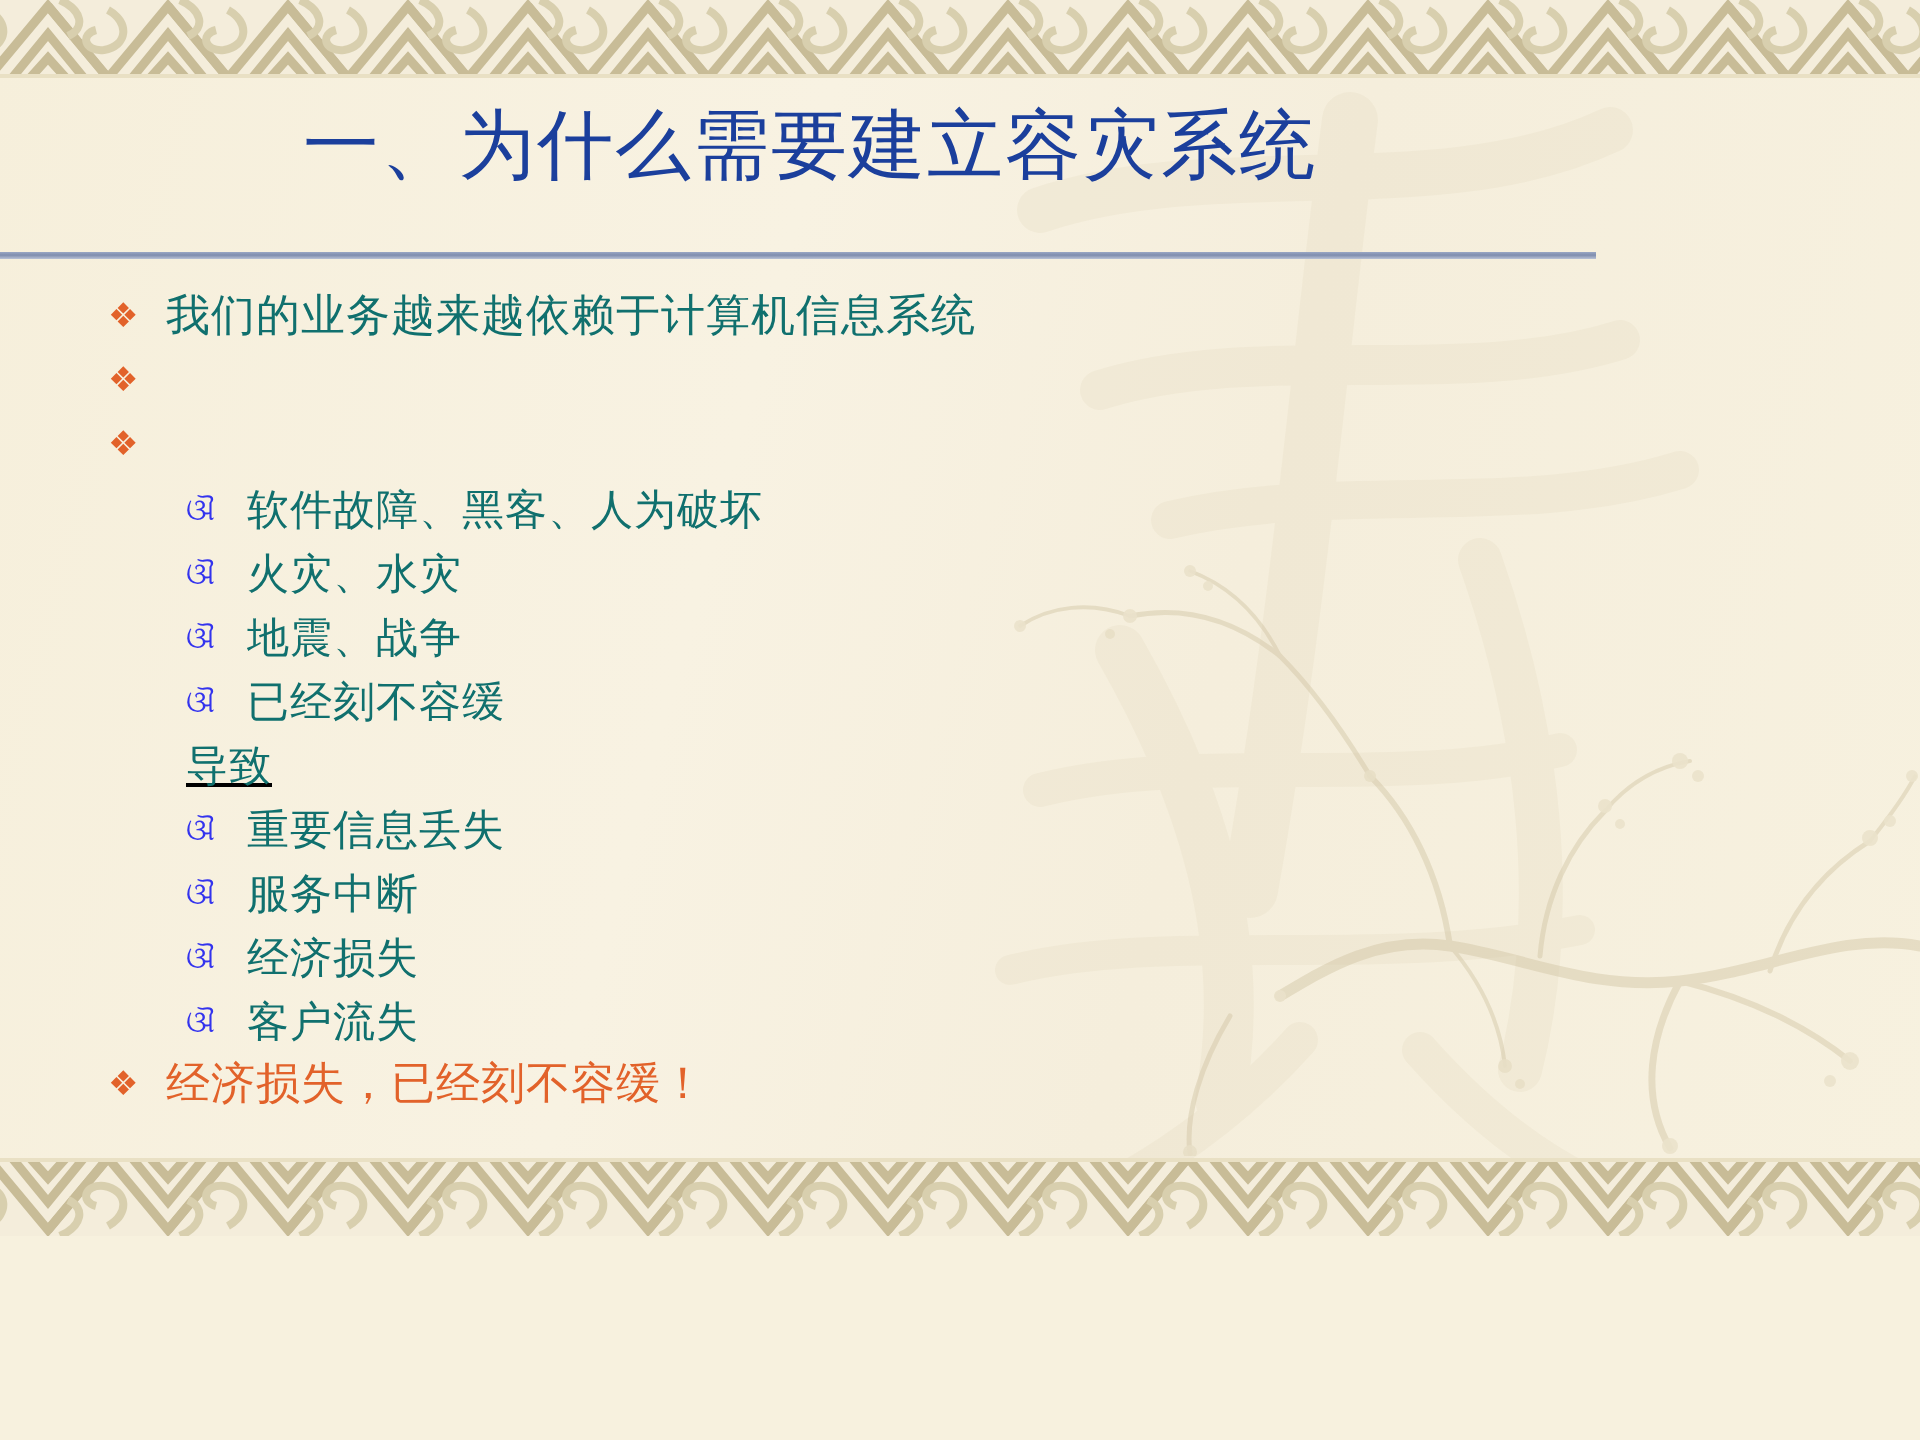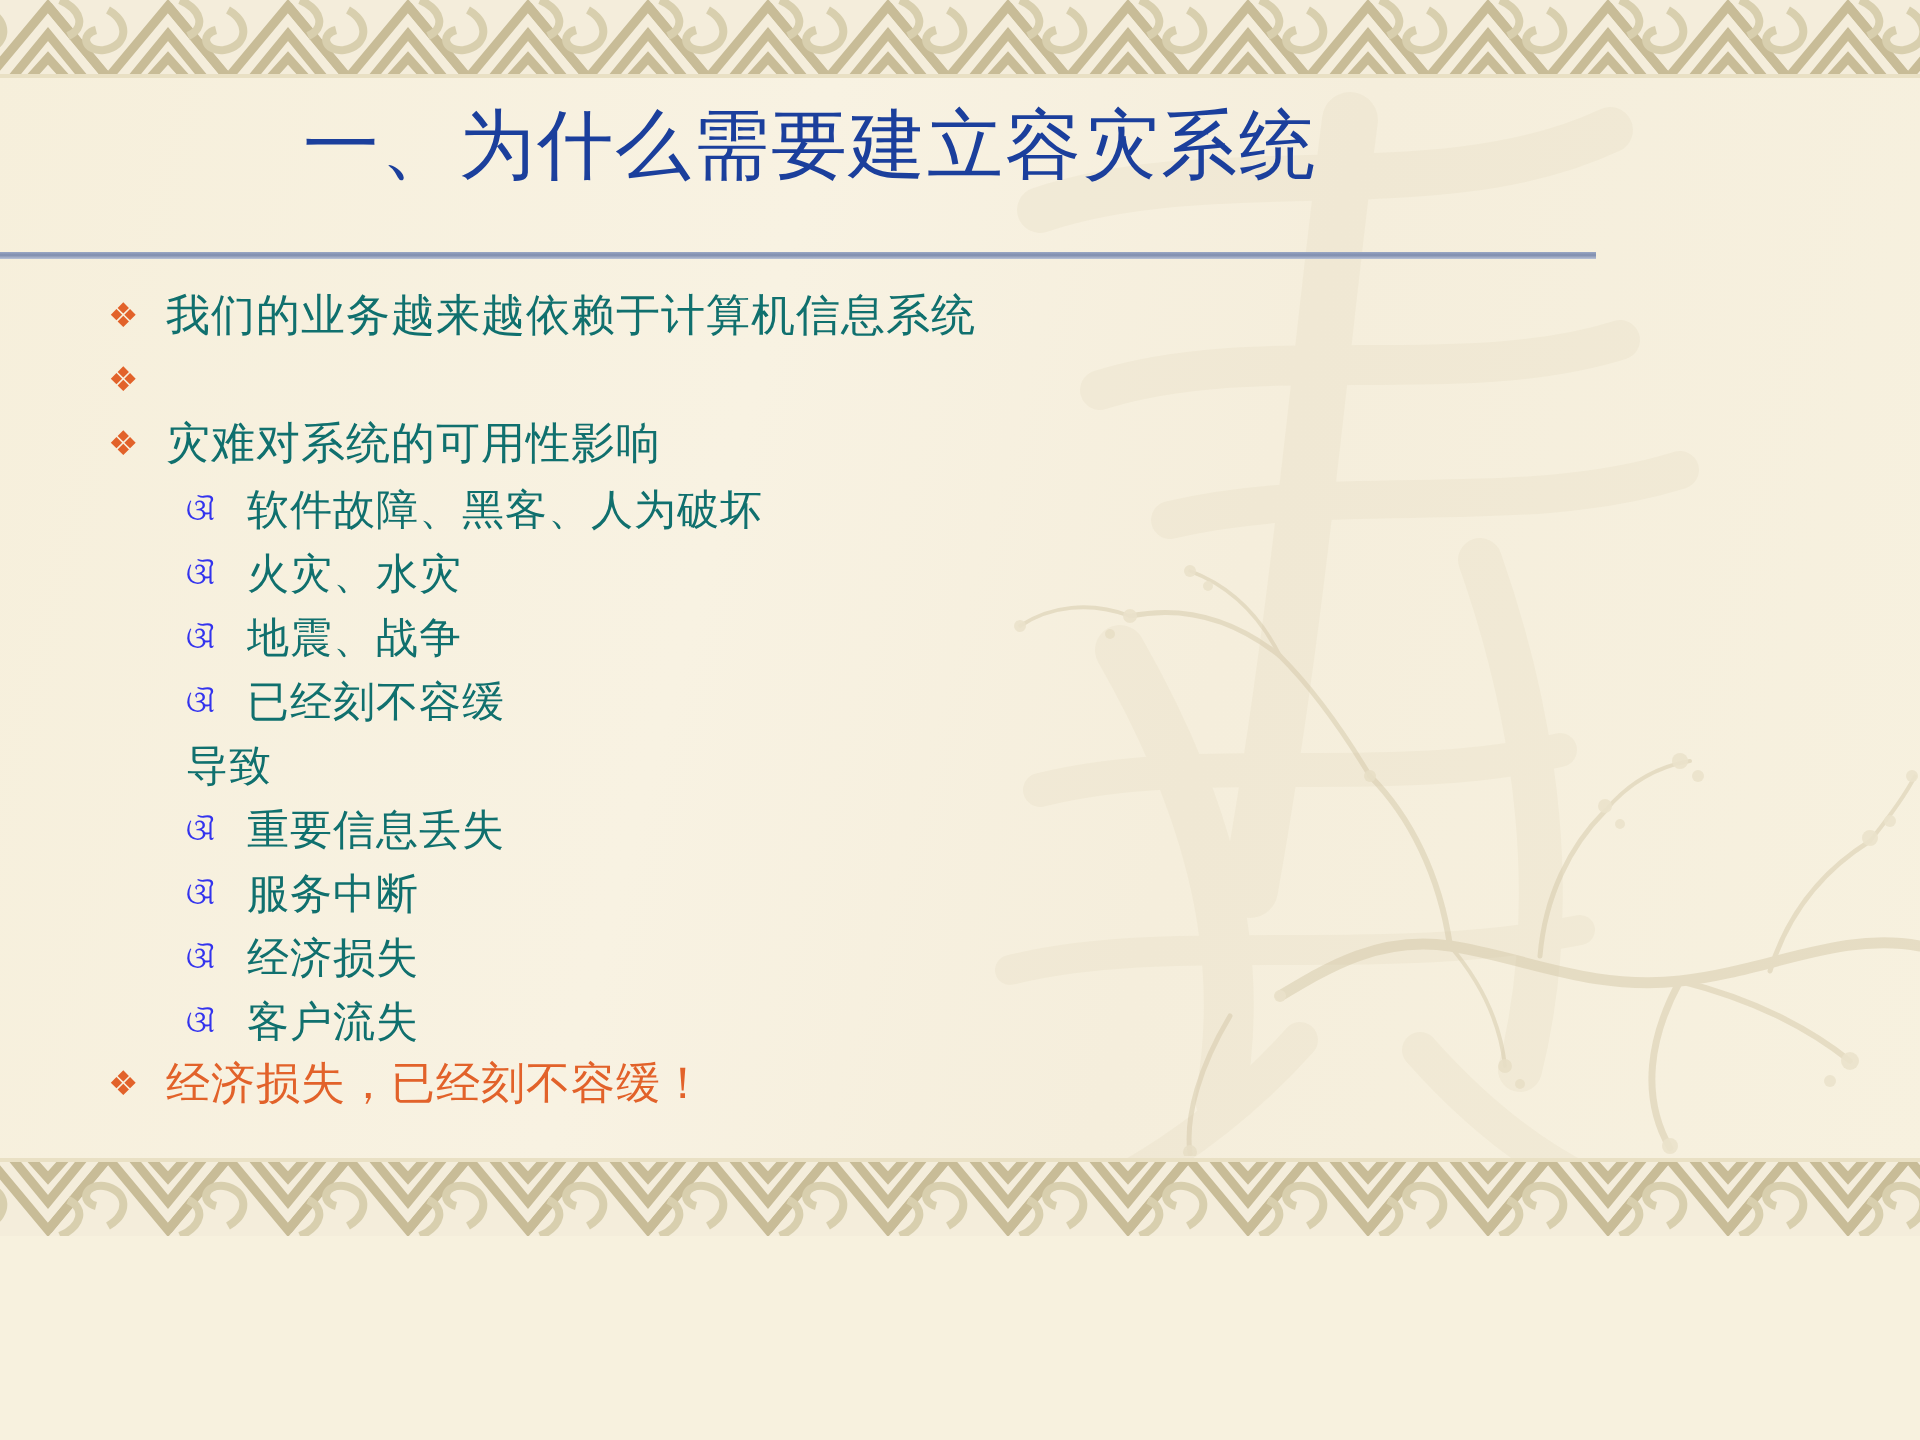--- a/index.html
+++ b/index.html
@@ -135,20 +135,21 @@
     font-size: 42px;
     line-height: 64px;
     color: #10706e;
     letter-spacing: 1px;
     margin-left: 15px;
   }
 
   
   .plain {
     padding-left: 82px;
+    text-decoration: underline;
   }
   .plain .marker {
     flex: 0 0 auto;
     width: 0px;
   }
   .plain .txt {
     font-size: 42px;
     line-height: 64px;
     color: #10706e;
     letter-spacing: 1px;
@@ -277,21 +278,20 @@
   <div class="body-list" id="bullet-list">
       <div class="li lvl1">
         <span class="marker">❖</span>
         <span class="txt">我们的业务越来越依赖于计算机信息系统</span>
       </div>
       <div class="li lvl1">
         <span class="marker">❖</span>
       </div>
       <div class="li lvl1">
         <span class="marker">❖</span>
-        <span class="txt">灾难对系统的可用性影响</span>
       </div>
       <div class="li lvl2">
         <span class="marker">ଔ</span>
         <span class="txt">软件故障、黑客、人为破坏</span>
       </div>
       <div class="li lvl2">
         <span class="marker">ଔ</span>
         <span class="txt">火灾、水灾</span>
       </div>
       <div class="li lvl2">

